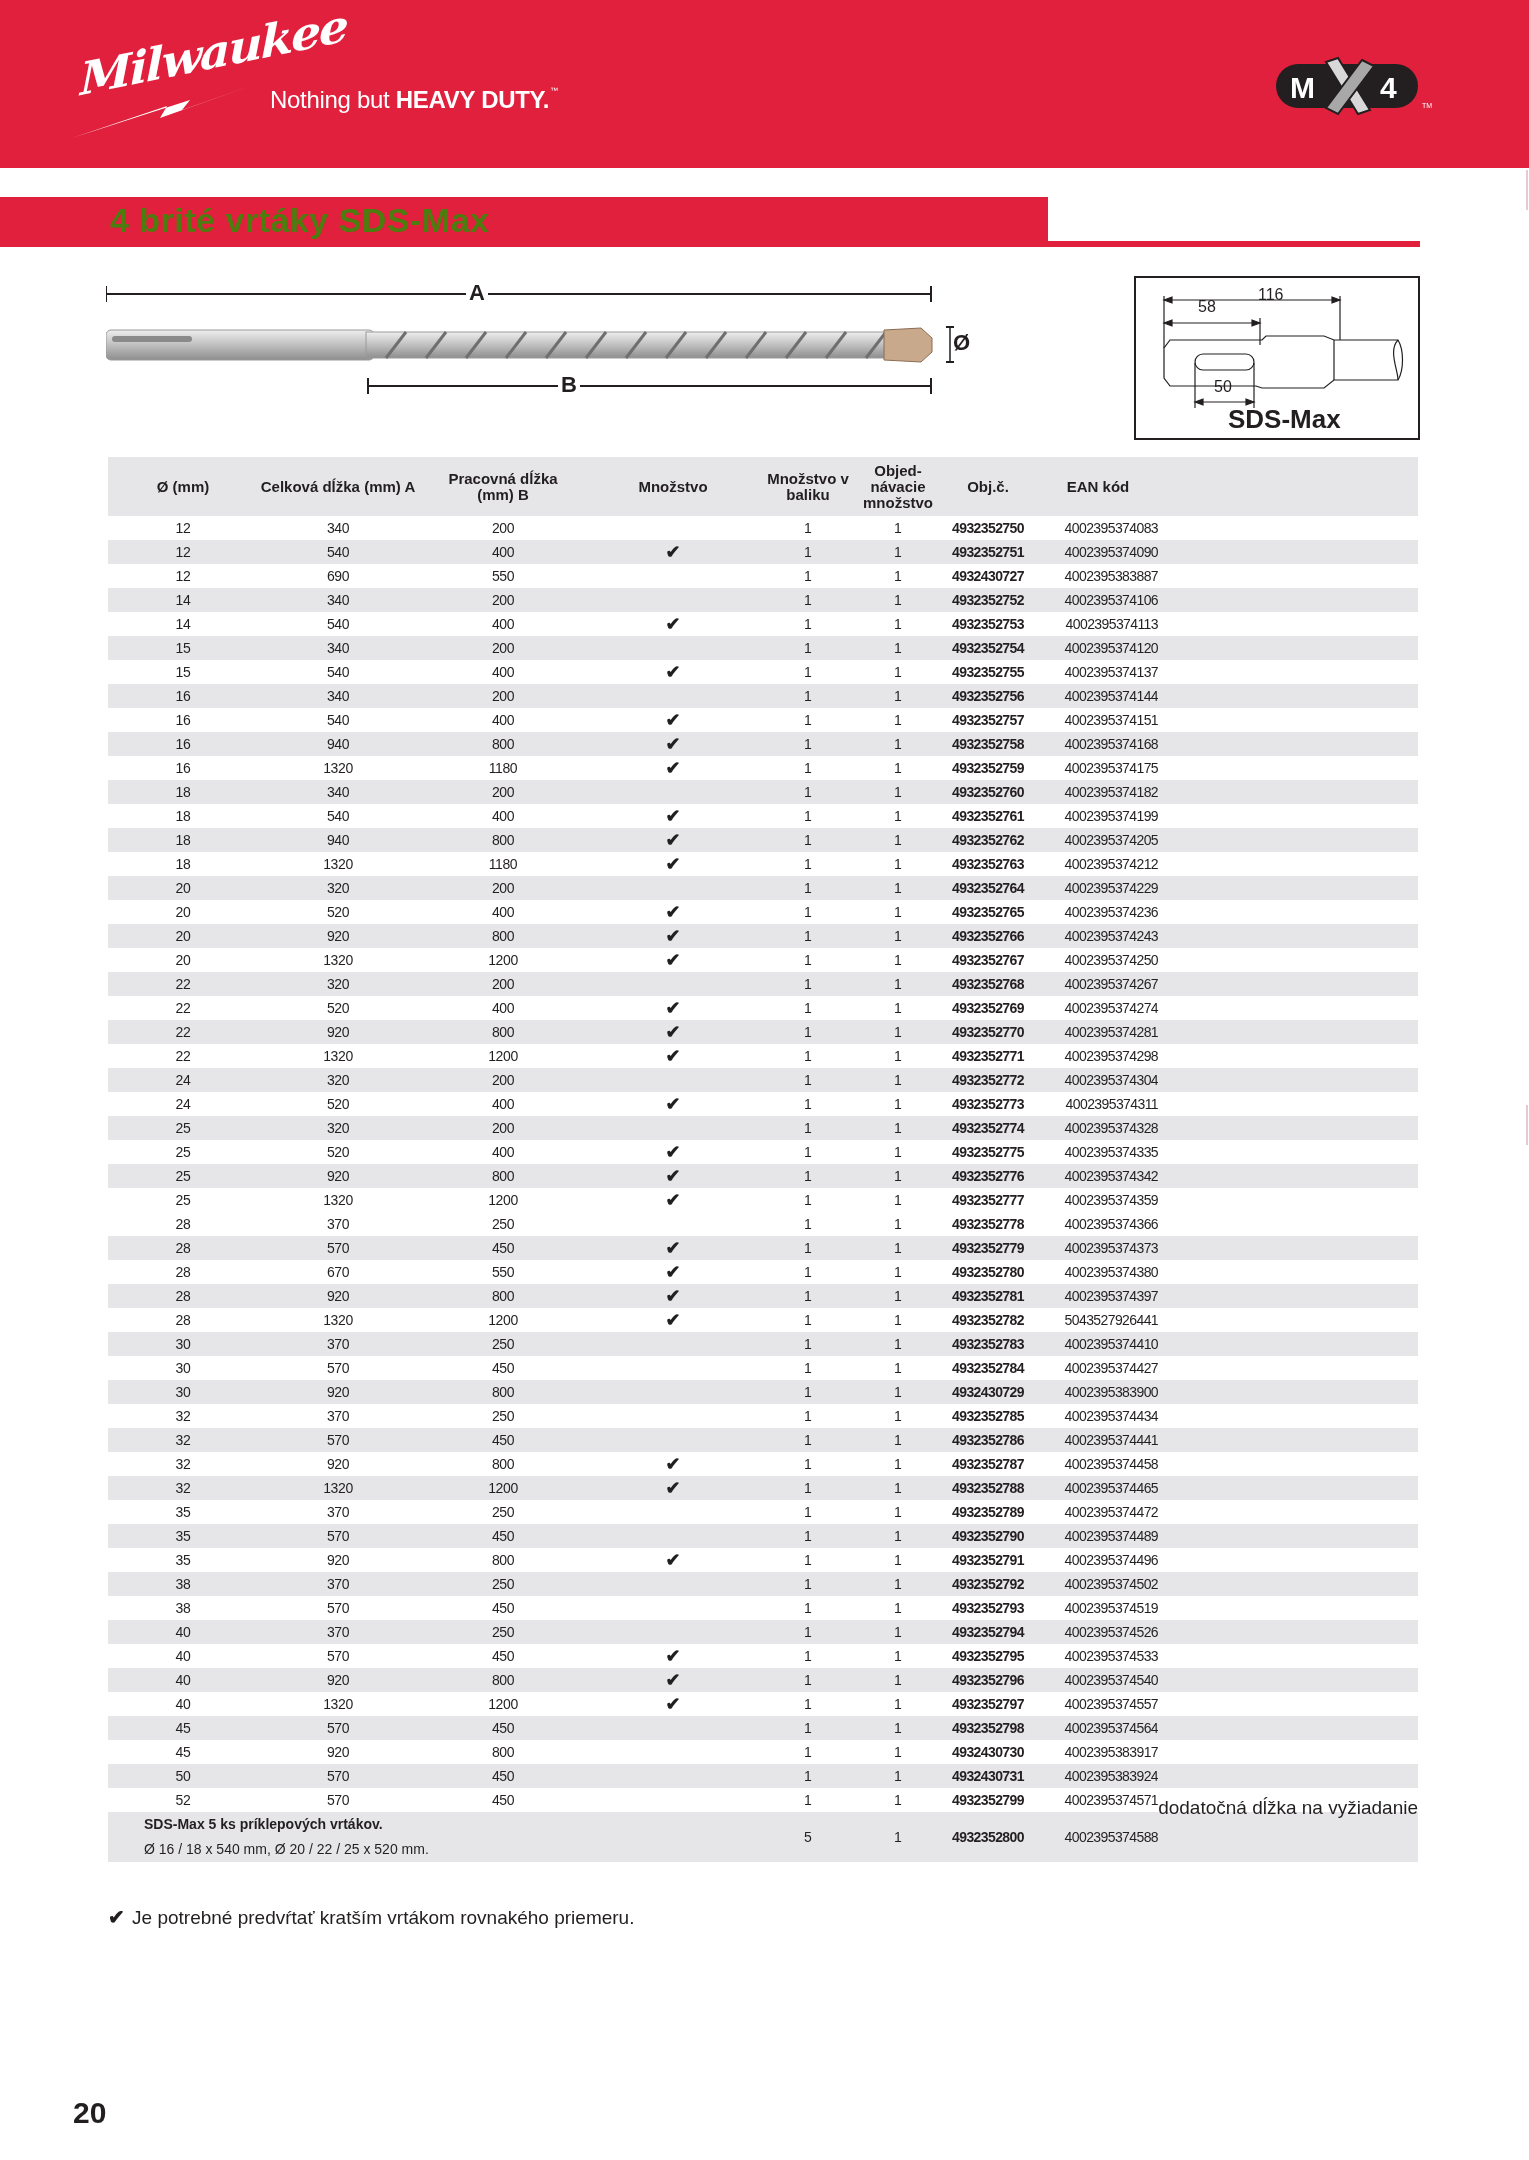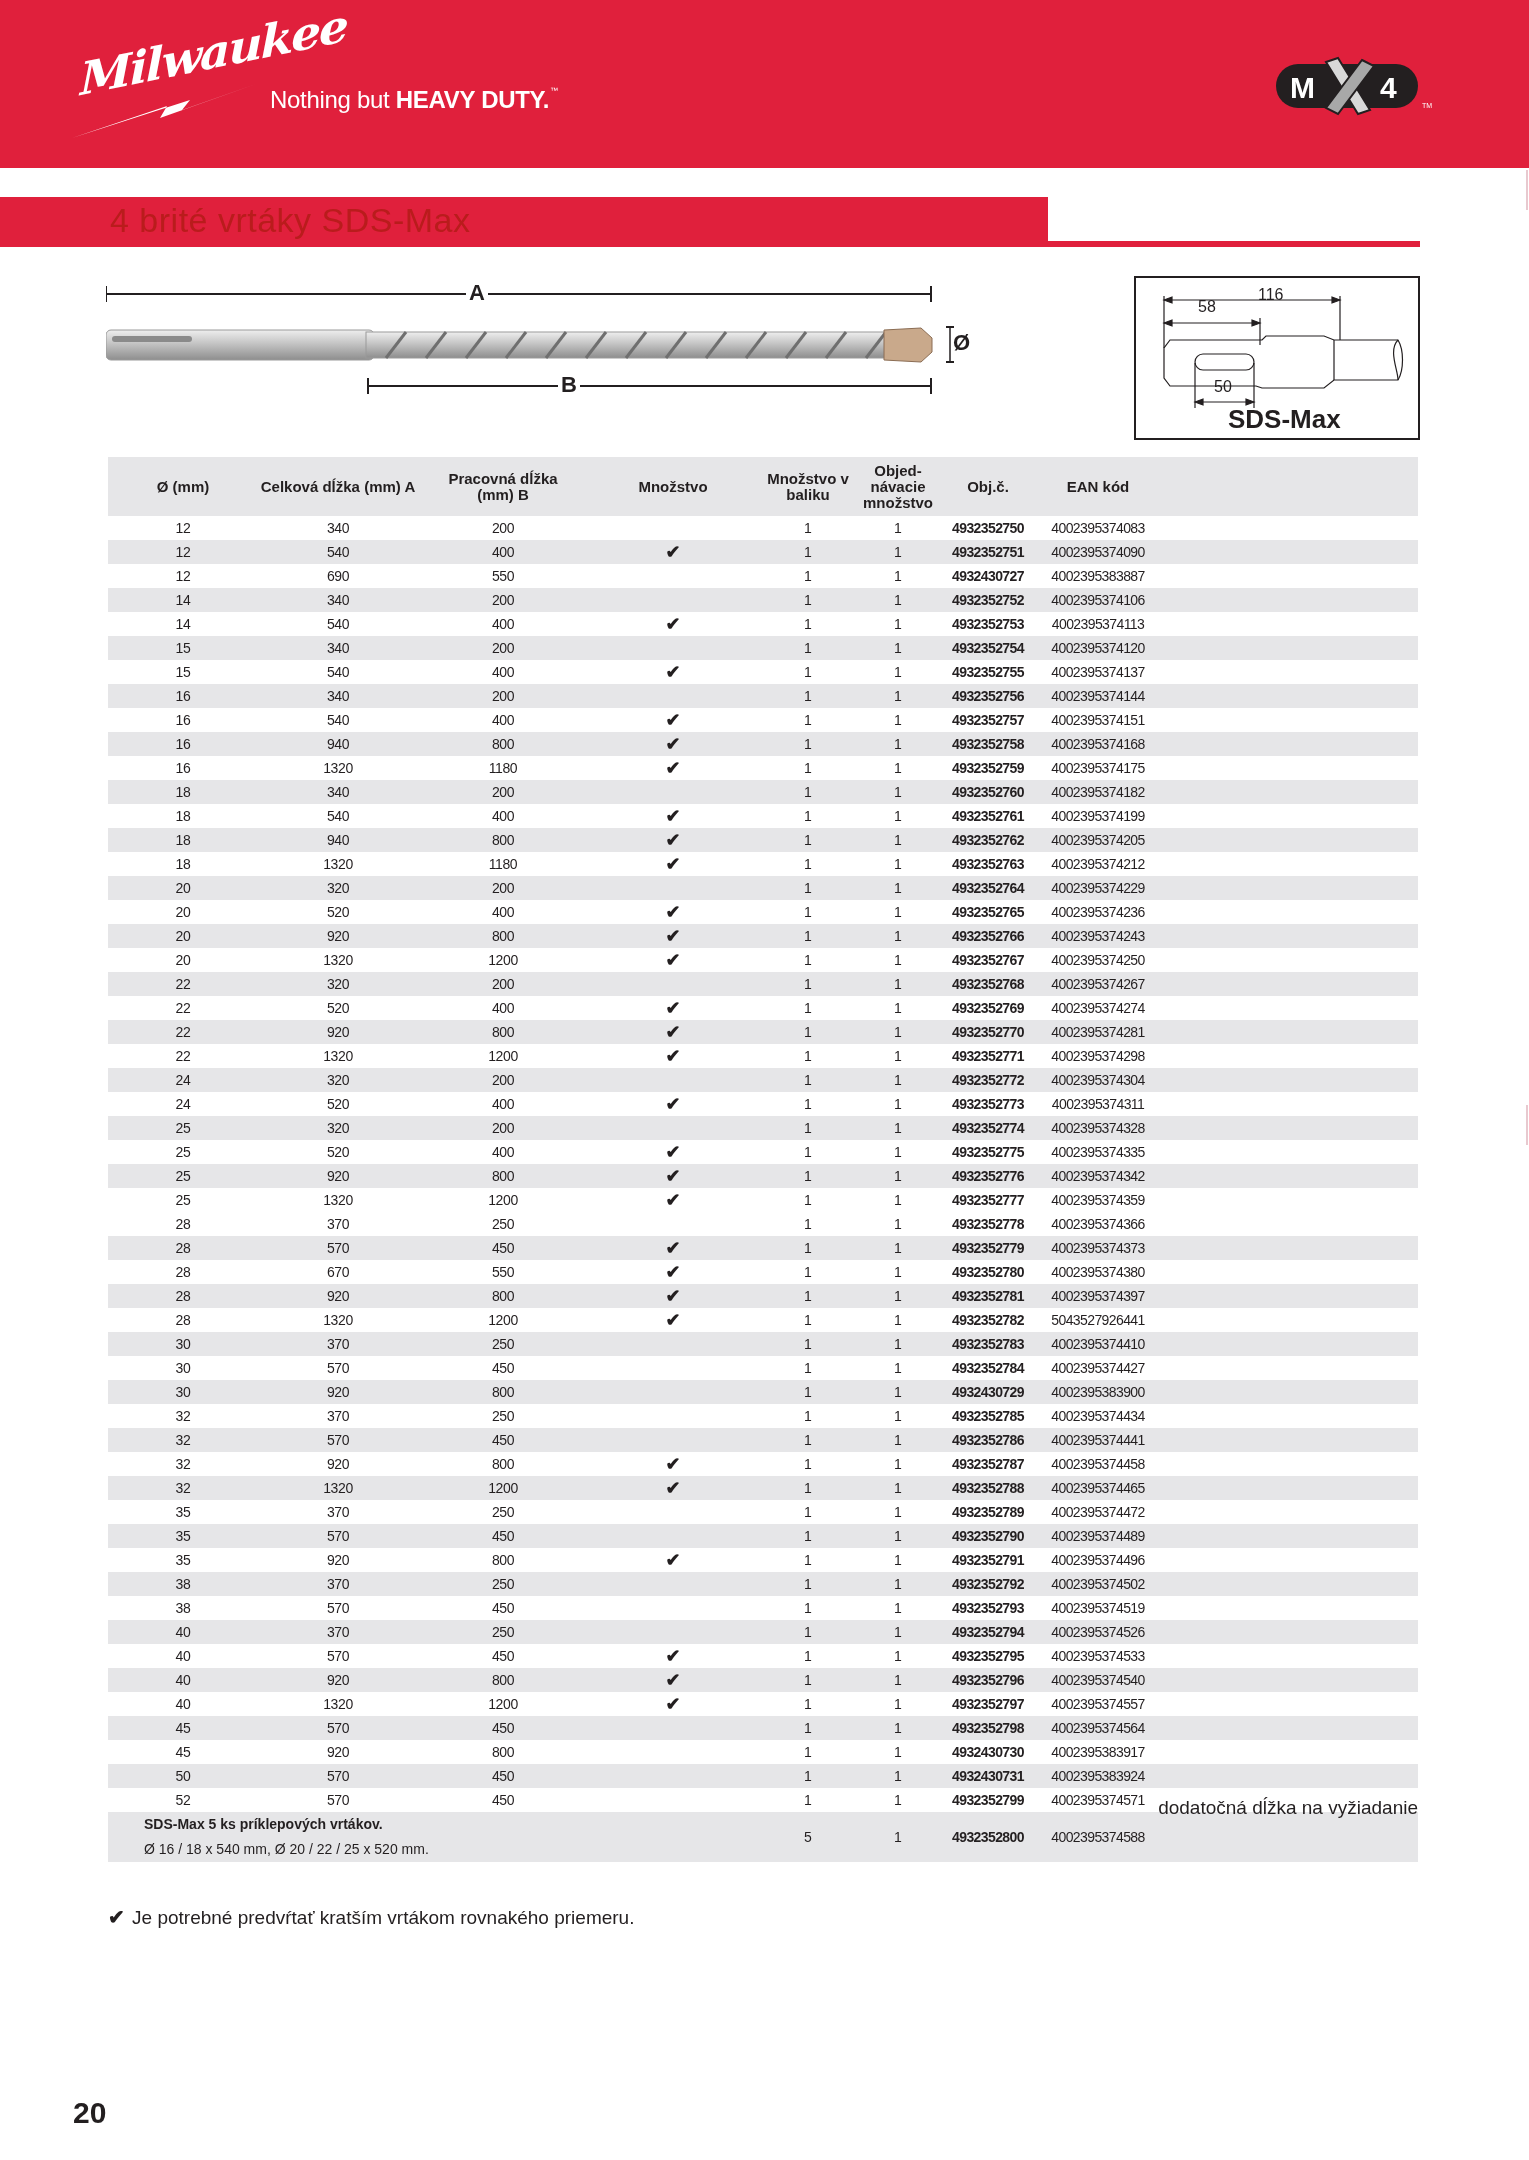--- a/index.html
+++ b/index.html
@@ -15,21 +15,21 @@
       transform: skewX(-12deg) rotate(-12deg); transform-origin: left bottom; white-space: nowrap;
     }
     .logo-bolt { position: absolute; left: 0; top: 30px; width: 210px; height: 70px; }
     .tagline { position: absolute; left: 270px; top: 86px; color: #fff; font-size: 24px; white-space: nowrap; letter-spacing: -0.3px; }
     .tagline b { font-weight: bold; }
     .tagline sup { font-size: 8px; vertical-align: top; margin-left: 1px; }
     .mx4 { position: absolute; left: 1276px; top: 56px; width: 160px; height: 66px; }
 
     .titlebar { position: absolute; left: 0; top: 197px; width: 1048px; height: 50px; background: #e0203c; }
     .titlerule { position: absolute; left: 1048px; top: 241px; width: 372px; height: 6px; background: #e0203c; }
-    .title { position: absolute; left: 110px; top: 201px; color: #b91c1c; font-weight: normal; font-size: 34px; letter-spacing: 0.5px; white-space: nowrap; }
+    .title { position: absolute; left: 110px; top: 201px; color: #4d7c0f; font-weight: bold; font-size: 34px; letter-spacing: 0.5px; white-space: nowrap; }
 
     .drill { position: absolute; left: 106px; top: 280px; width: 860px; height: 120px; }
     .dimlbl { position: absolute; font-weight: bold; font-size: 22px; color: #231f20; background: #fff; padding: 0 3px; }
 
     .shankbox { position: absolute; left: 1134px; top: 276px; width: 282px; height: 160px; border: 2px solid #231f20; background: #fff; }
     .shankbox svg { position: absolute; left: 0; top: 0; }
     .shank-lbl { position: absolute; font-size: 16px; color: #231f20; }
     .shank-title { position: absolute; left: 92px; top: 126px; font-weight: bold; font-size: 26px; color: #231f20; }
 
     .tablewrap { position: absolute; left: 108px; top: 457px; width: 1310px; }
@@ -38,21 +38,21 @@
       background: #e6e6e8; font-family: "Liberation Sans Narrow", "Liberation Sans", sans-serif;
       font-weight: bold; font-size: 15px; line-height: 16px; color: #231f20; height: 59px; padding: 0;
       text-align: center; vertical-align: middle;
     }
     td {
       font-size: 14px; height: 24px; padding: 0; text-align: center; vertical-align: middle; color: #231f20;
       transform: scaleX(1); white-space: nowrap;
     }
     tr.alt td { background: #e6e6e8; }
     td.code { font-weight: bold; letter-spacing: -0.6px; }
-    td.ean { letter-spacing: -0.6px; }
+    td.ean { letter-spacing: -0.6px; text-align: right; }
     td.nar { letter-spacing: -0.4px; }
     .check { font-size: 18px; font-weight: bold; }
     tr.bundle td { background: #e6e6e8; height: 50px; }
     .bundle-desc { text-align: left !important; padding-left: 36px !important; font-size: 14px; line-height: 25px; white-space: normal !important; }
     .bundle-desc b { display: block; }
 
     .footnote { position: absolute; left: 108px; top: 1905px; font-size: 19px; color: #231f20; white-space: nowrap; }
     .footnote .fcheck { font-weight: bold; font-size: 20px; margin-right: 2px; }
     .extra { position: absolute; right: 111px; top: 1797px; font-size: 19px; color: #231f20; white-space: nowrap; }
     .pageno { position: absolute; left: 73px; top: 2096px; font-weight: bold; font-size: 30px; color: #231f20; }

